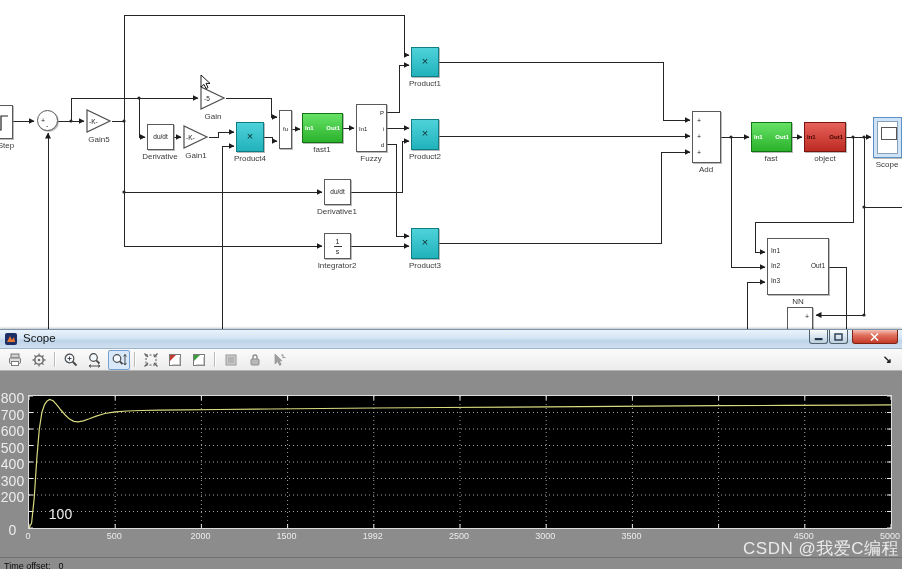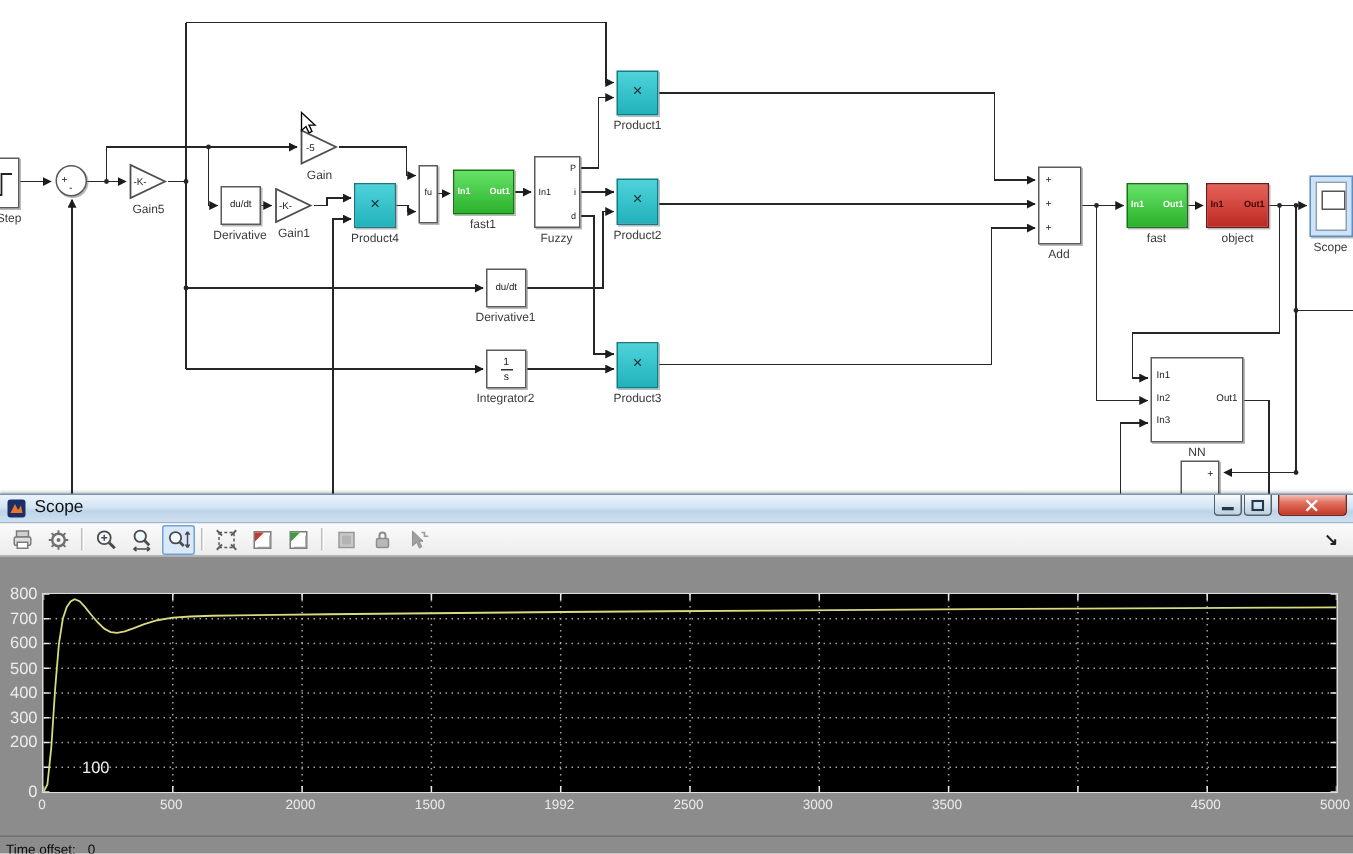--- a/index.html
+++ b/index.html
@@ -49,21 +49,21 @@
   .tbtn.pressed{background:#d9e9fa;border-color:#75a1d0;}
   .sep{width:1px;height:15px;background:#bdbdbd;border-right:1px solid #fff;margin:0 3px;}
   #dock-arrow{margin-left:auto;margin-right:10px;font-size:11px;color:#222;font-weight:bold;}
   #client{position:relative;height:200px;background:#8c8c8c;overflow:hidden;}
   #plot{position:absolute;left:28px;top:24px;width:862px;height:132px;background:#000;
         border:1px solid #dcdcdc;box-sizing:content-box;}
   #plot svg{position:absolute;left:0;top:0;}
   .grid{stroke:#cdcdcd;stroke-width:1;stroke-dasharray:1 3;opacity:.8;}
   .tick{stroke:#eaeaea;stroke-width:1;}
   .trace{fill:none;stroke-width:1.2;}
-  .ytick{position:absolute;left:0;width:25px;text-align:right;font-size:11px;color:#ececec;}
+  .ytick{position:absolute;left:0;width:25px;text-align:center;font-size:14px;color:#ececec;}
   .xtick{position:absolute;top:160px;width:40px;text-align:center;font-size:9px;color:#ececec;}
   #status{position:absolute;left:0;right:0;top:186px;height:14px;border-top:1px solid #707070;}
   #time-offset{position:absolute;left:4px;top:3px;font-size:9px;color:#0c0c0c;}
   #time-offset b{font-weight:normal;margin-left:8px;}
   #watermark{position:absolute;right:3px;top:166px;font-size:17px;color:rgba(255,255,255,.82);
              letter-spacing:.5px;z-index:5;pointer-events:none;}
   #cursor{position:absolute;left:200px;top:74px;z-index:4;}
 </style>
 </head>
 <body>
@@ -449,16 +449,17 @@
           <span class="xtick" style="left: 439px;">2500</span>
           <span class="xtick" style="left: 525.2px;">3000</span>
           <span class="xtick" style="left: 611.4px;">3500</span>
           <span class="xtick" style="left: 697.6px; margin-top: 48px;">4000</span>
           <span class="xtick" style="left: 783.8px;">4500</span>
           <span class="xtick" style="left: 870px;">5000</span>
         </div>
       <div id="status">
         <span id="time-offset"><span>Time offset:</span><b>0</b></span>
       </div>
+      <span id="watermark">CSDN @我爱C编程</span>
     </div>
   </div>
 
 </div>
 
 </body></html>

